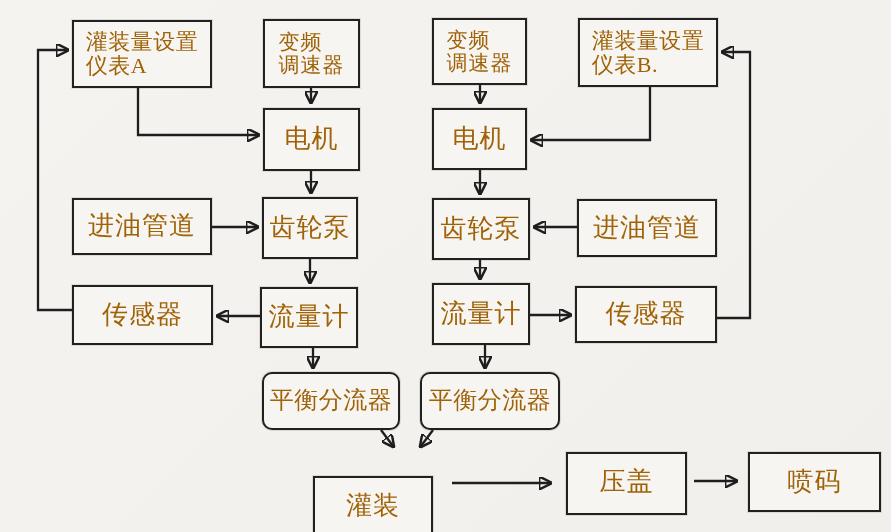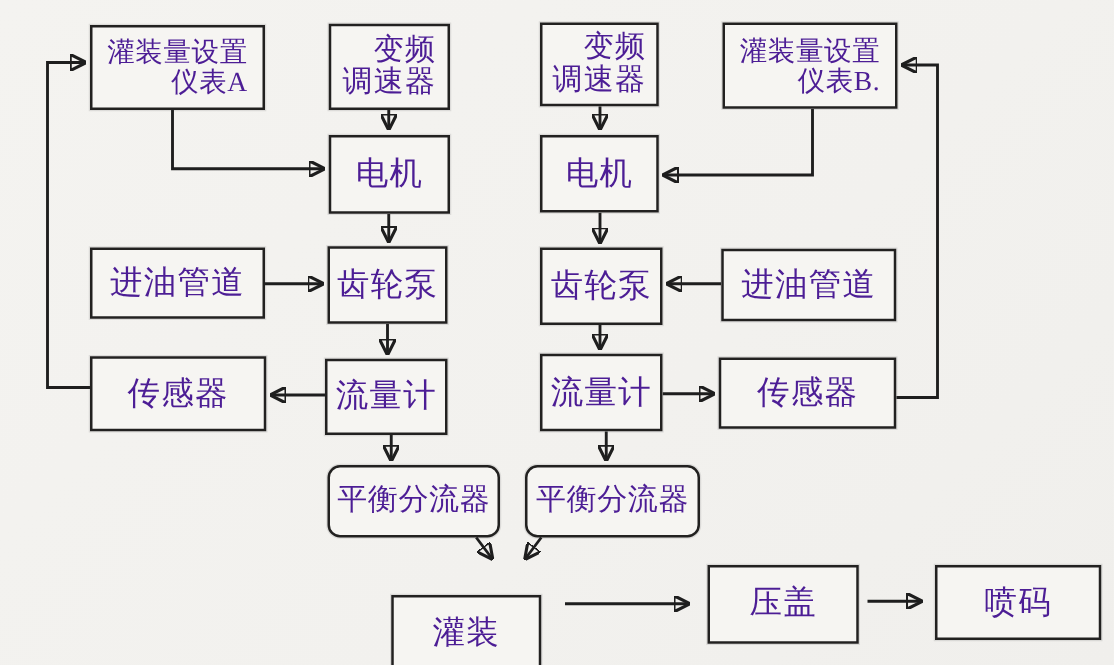--- a/index.html
+++ b/index.html
@@ -26,30 +26,30 @@
   }
   .box {
     position: absolute;
     z-index: 2;
     box-sizing: border-box;
     border: 2px solid #222120;
     background: #f6f5f2;
     display: flex;
     align-items: center;
     justify-content: center;
-    text-align: right;
+    text-align: left;
     white-space: pre-line;
-    color: #4c1d95;
+    color: #a16207;
     font-size: 26px;
     line-height: 1.08;
     letter-spacing: 1px;
     box-shadow: 0 0 0 1px rgba(60,60,60,0.12);
   }
   .box.two-line { font-size: 22px; letter-spacing: 0.5px; }
-  .box.vfd { font-size: 24px; }
+  .box.vfd { font-size: 21px; }
   .box.wide5 { font-size: 24px; letter-spacing: 0.5px; border-radius: 10px; }
 </style>
 </head>
 <body>
 
 <div class="canvas">
 
   <svg class="edges" viewBox="0 0 891 532" xmlns="http://www.w3.org/2000/svg">
     <defs>
       <marker id="arrow" markerUnits="userSpaceOnUse" markerWidth="13" markerHeight="13" viewBox="0 0 12 12" refX="10" refY="6" orient="auto">

